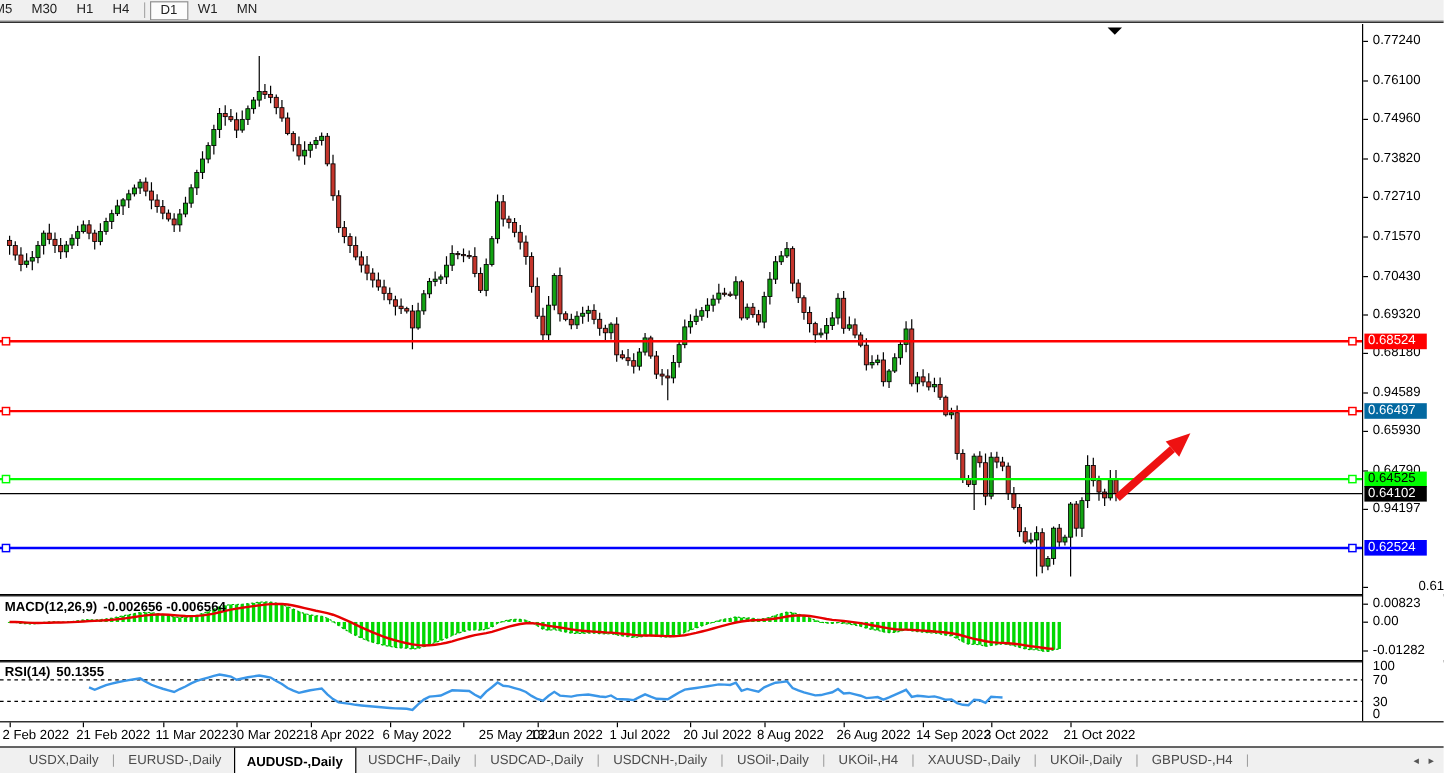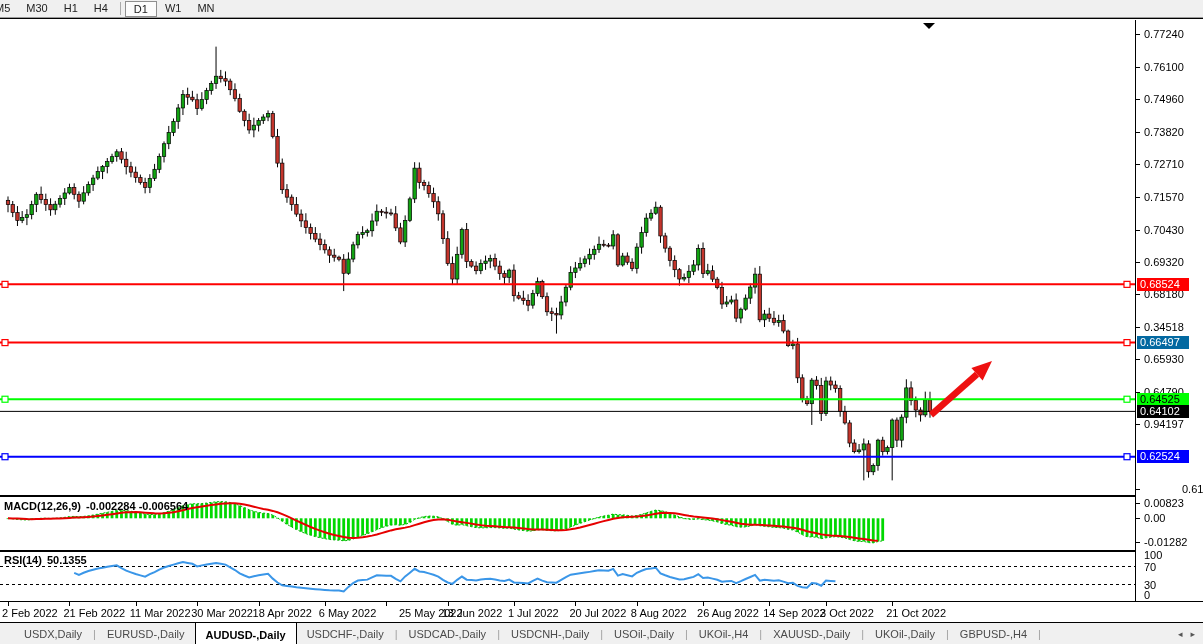--- a/index.html
+++ b/index.html
@@ -667,21 +667,21 @@
         <rect x="2" y="433.7170999999999" width="6" height="6" fill="#ffffff" stroke="#0000ff" stroke-width="1.2"></rect>
         <rect x="1124" y="433.7170999999999" width="6" height="6" fill="#ffffff" stroke="#0000ff" stroke-width="1.2"></rect>
       </g>
       <line x1="931" y1="395" x2="977.0247554988904" y2="354.25677382065436" stroke="#ee1111" stroke-width="6.5"></line>
       <polygon points="992,341 982.6588843726685,360.6212527336259 971.3906266251123,347.8922949076828" fill="#ee1111"></polygon>
       <polygon points="923,3 935,3 929,9" fill="#000"></polygon>
     </svg>
 
 
   <div class="ind-label" style="top:481px;">
-    <span>MACD(12,26,9)</span><span class="v">-0.002284 -0.006564</span>
+    <span>MACD(12,26,9)</span><span class="v">-0.002656 -0.006564</span>
   </div>
   <div class="ind-label" style="top:535px;">
     <span>RSI(14)</span><span class="v">50.1355</span>
   </div>
 
   <div class="pane-sep" style="top:476px;"></div>
   <div class="pane-sep" style="top:531px;"></div>
 
   <div class="axis-col" id="axisCol">
       <div class="ptick-mark" style="top: 14px;"></div>
@@ -696,21 +696,21 @@
       <div class="ptick-label" style="top: 138.124px;">0.72710</div>
       <div class="ptick-mark" style="top: 176.871px;"></div>
       <div class="ptick-label" style="top: 170.871px;">0.71570</div>
       <div class="ptick-mark" style="top: 209.617px;"></div>
       <div class="ptick-label" style="top: 203.617px;">0.70430</div>
       <div class="ptick-mark" style="top: 241.502px;"></div>
       <div class="ptick-label" style="top: 235.502px;">0.69320</div>
       <div class="ptick-mark" style="top: 274.248px;"></div>
       <div class="ptick-label" style="top: 268.248px;">0.68180</div>
       <div class="ptick-mark" style="top: 306.995px;"></div>
-      <div class="ptick-label" style="top: 300.995px;">0.34518</div>
+      <div class="ptick-label" style="top: 300.995px;">0.94589</div>
       <div class="ptick-mark" style="top: 338.88px;"></div>
       <div class="ptick-label" style="top: 332.88px;">0.65930</div>
       <div class="ptick-mark" style="top: 371.626px;"></div>
       <div class="ptick-label" style="top: 365.626px;">0.64790</div>
       <div class="ptick-mark" style="top: 404.373px;"></div>
       <div class="ptick-label" style="top: 398.373px;">0.94197</div>
       <div class="ptick-mark" style="top: 469.004px;"></div>
       <div class="ptick-label" style="top: 463.004px; padding-left: 38px;">0.61400</div>
       <div class="badge" style="top: 257.867px; background: rgb(255, 0, 0); color: rgb(255, 255, 255);">0.68524</div>
       <div class="badge" style="top: 316.093px; background: #0369a1; color: rgb(255, 255, 255);">0.66497</div>

